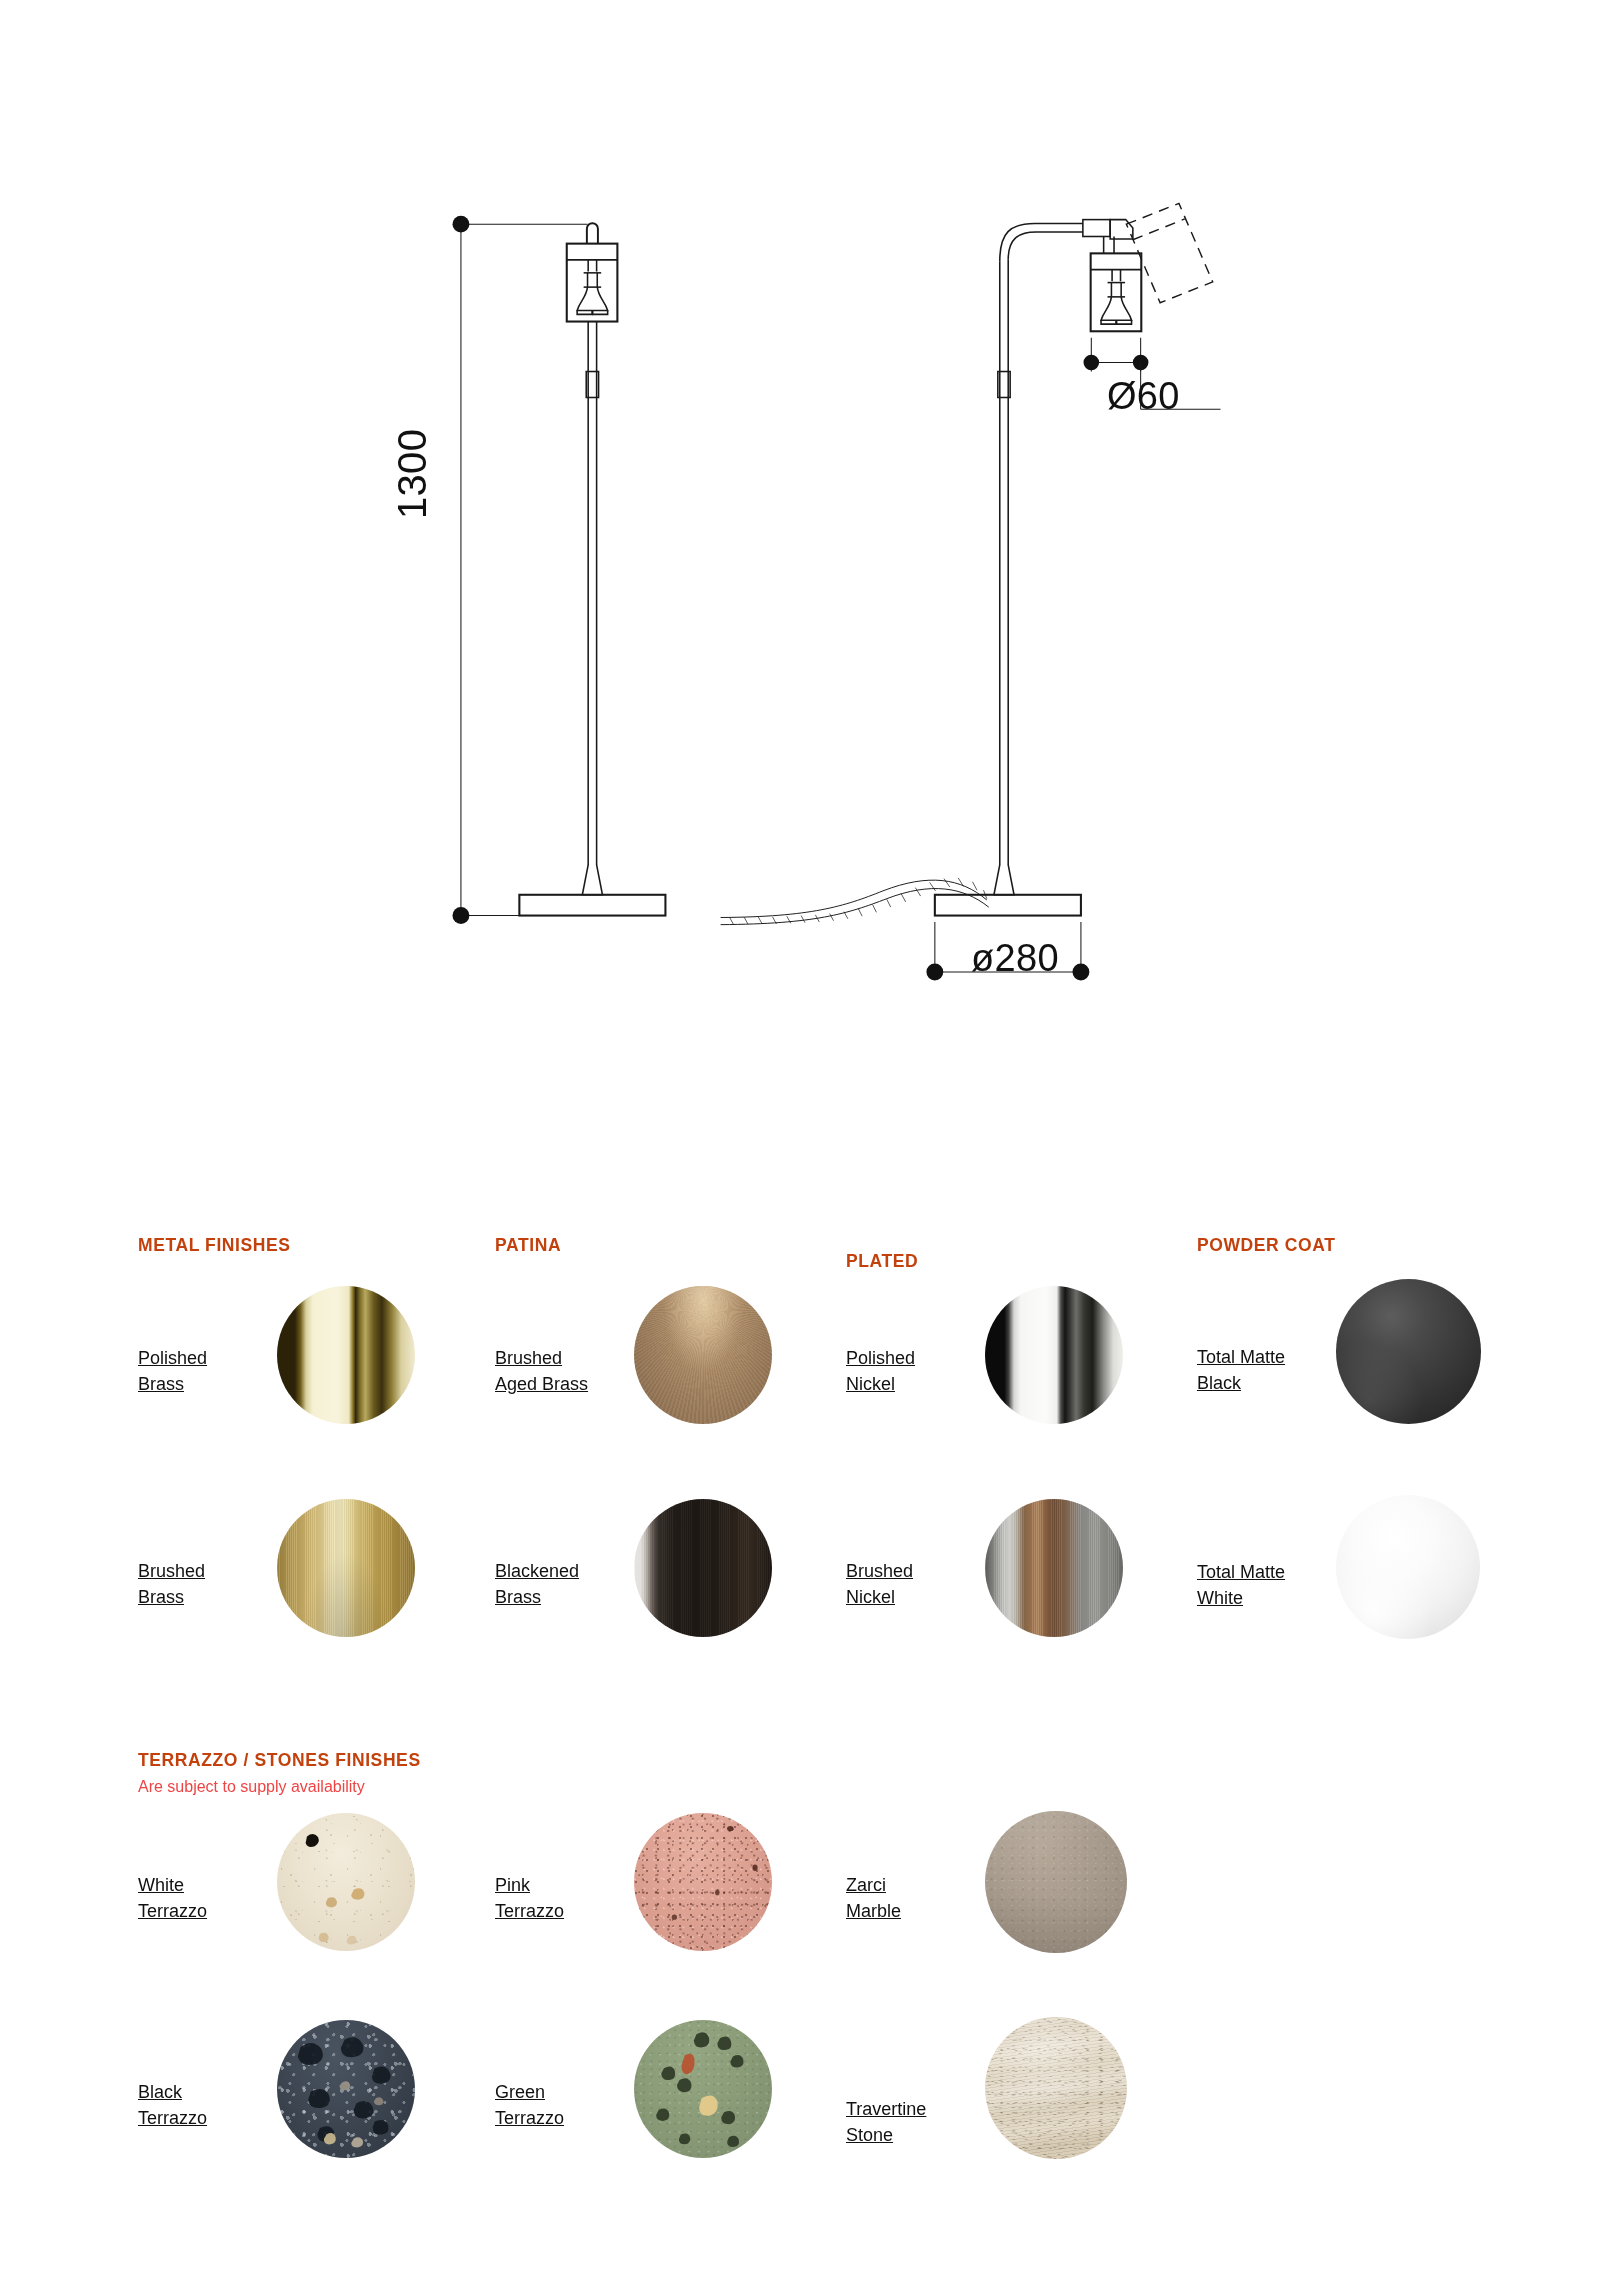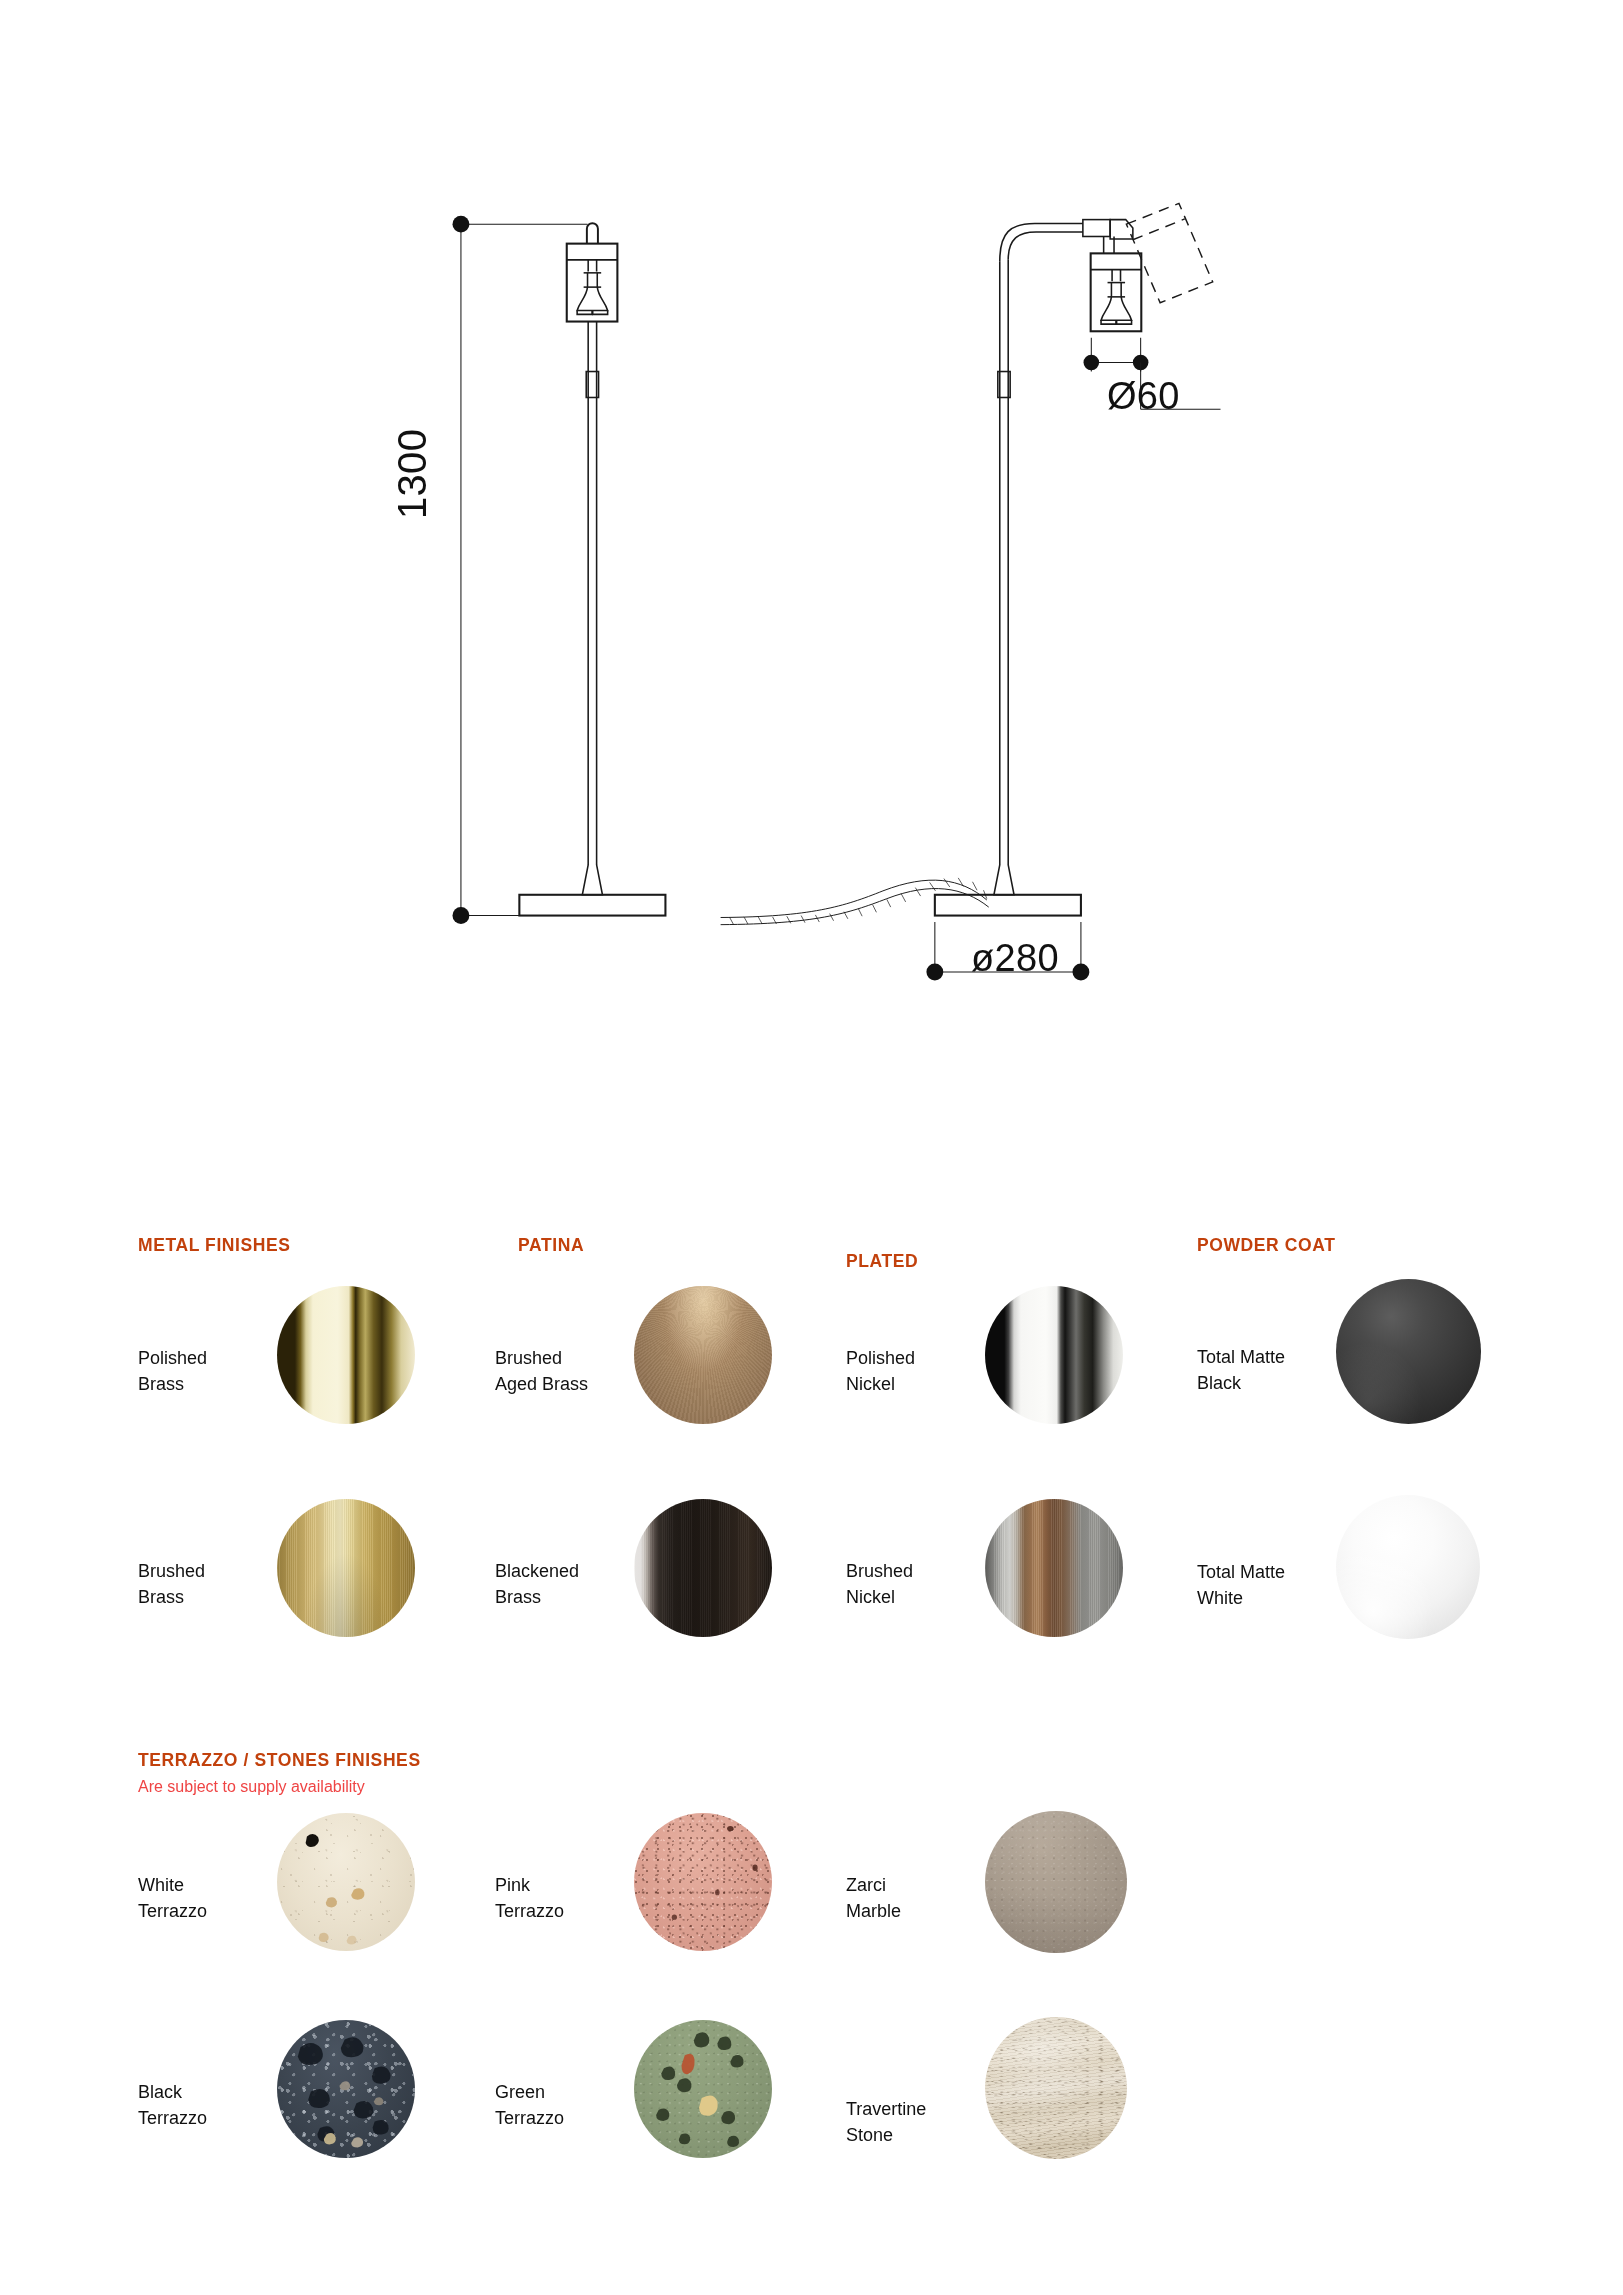--- a/index.html
+++ b/index.html
@@ -51,20 +51,21 @@
   }
   .swatch-cell { position: absolute; width: 364px; height: 195px; }
   .swatch-label {
     position: absolute;
     left: 0; top: 60px;
     width: 136px;
     font-size: 18px;
     line-height: 1.42;
     color: #111111;
     font-weight: 400;
+    text-decoration: underline;
   }
   .swatch-disc {
     position: absolute;
     left: 139px; top: 0;
     width: 138px; height: 138px;
     border-radius: 50%;
     overflow: hidden;
   }
   .swatch-disc .layer { position: absolute; inset: 0; }
 
@@ -219,21 +220,21 @@
     </svg>
 
     <div class="dim-text" id="dim-height-label">1300</div>
     <div class="dim-text" id="dim-head-label">Ø60</div>
     <div class="dim-text" id="dim-base-label">ø280</div>
   </div>
 
   <div class="finishes">
 
     <div class="col-head" style="left:138px; top:40px;">METAL FINISHES</div>
-    <div class="col-head" style="left:495px; top:40px;margin-left:23px;">PATINA</div>
+    <div class="col-head" style="left:495px; top:40px;">PATINA</div>
     <div class="col-head" style="left:846px; top:40px;margin-top:16px;">PLATED</div>
     <div class="col-head" style="left:1197px; top:40px;">POWDER COAT</div>
 
     <div class="swatch-cell" style="left:138px; top:91px;">
       <div class="swatch-label">
         <span>Polished</span><br>
         <span>Brass</span>
       </div>
       <div class="swatch-disc">
         <div class="layer" style="background:linear-gradient(90deg,

